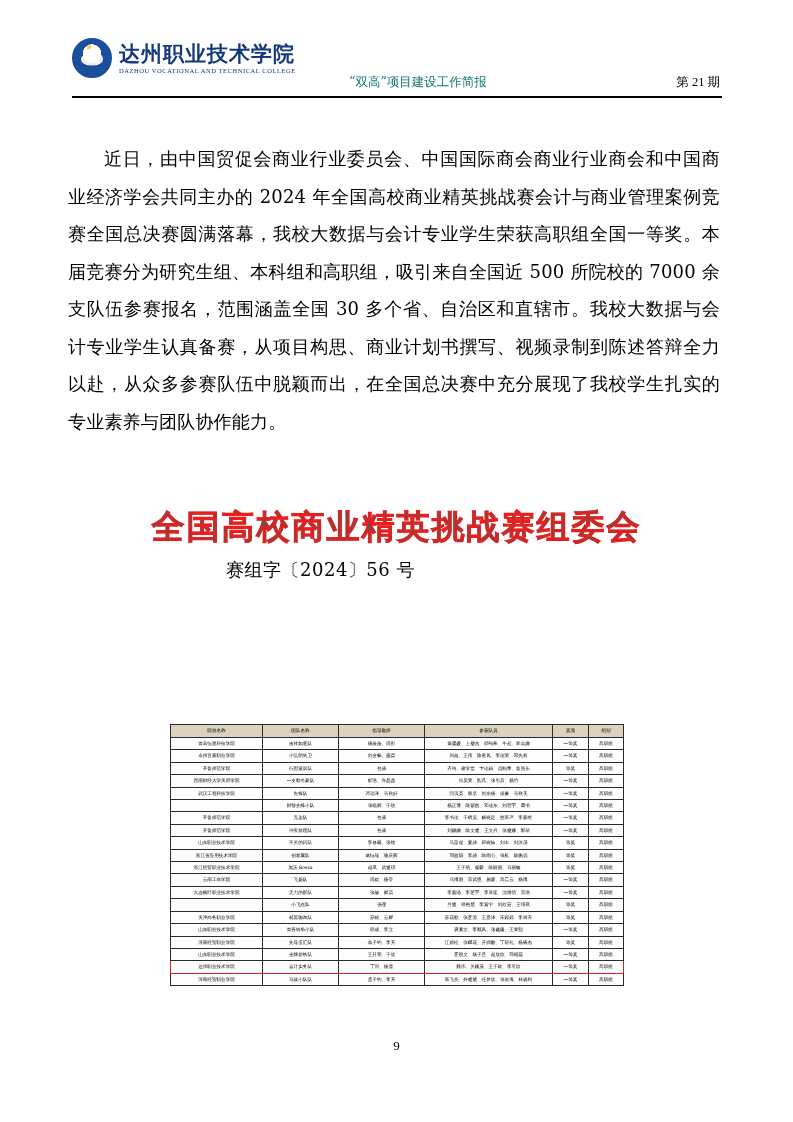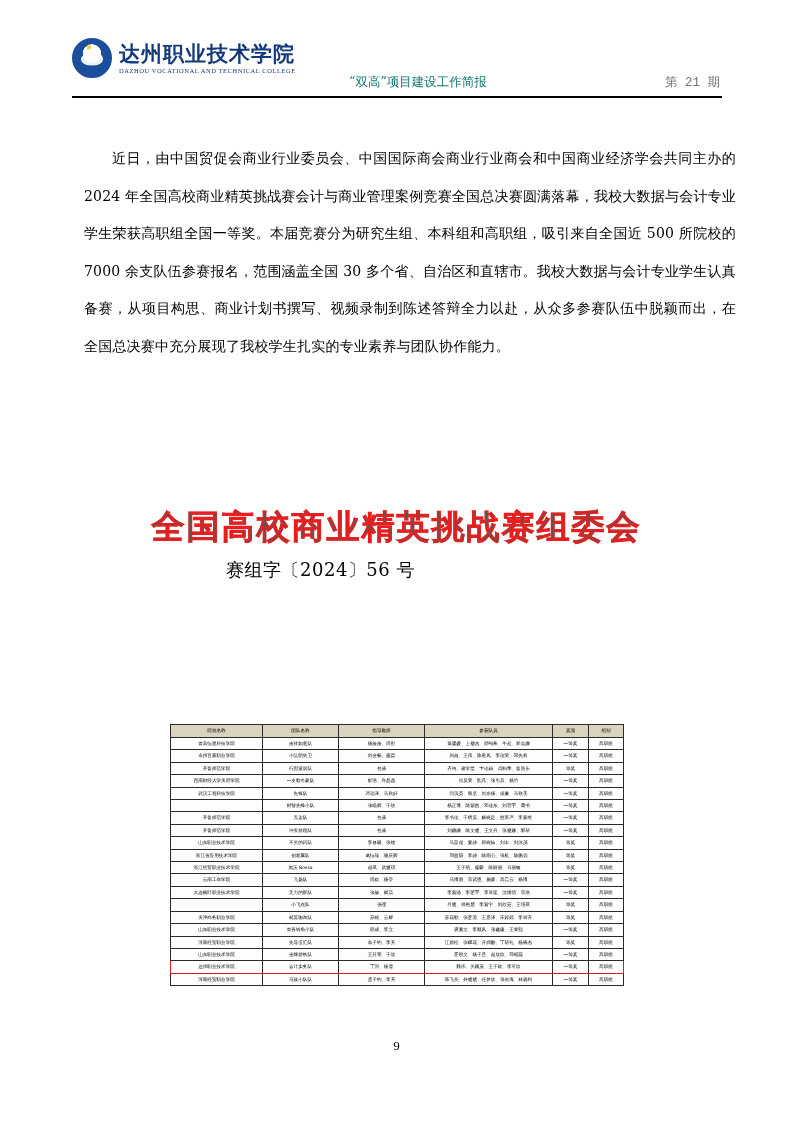--- a/index.html
+++ b/index.html
@@ -94,41 +94,41 @@
     top: 36px;
     font-family: "DejaVu Serif", serif;
     font-size: 12.5px;
     color: #0f766e;
     white-space: nowrap;
   }
   .header-right {
     position: absolute;
     right: 2px;
     top: 36px;
-    font-family: Liberation Mono, monospace;
+    font-family: Liberation Serif, serif;
     font-size: 12.5px;
-    color: #737373;
+    color: #000000;
     white-space: nowrap;
   }
   .header-rule {
     position: absolute;
     left: 72px;
     top: 96px;
     width: 650px;
     border-top: 2px solid #000;
   }
 
   
   .body-text {
     position: absolute;
-    left: 84px;
+    left: 68px;
     top: 140px;
     width: 652px;
     font-family: "DejaVu Serif", serif;
-    font-size: 14px;
+    font-size: 18px;
     line-height: 37.5px;
     color: #000;
     text-align: justify;
     text-indent: 2em;
     letter-spacing: .2px;
   }
 
   
   .org-title {
     position: absolute;

